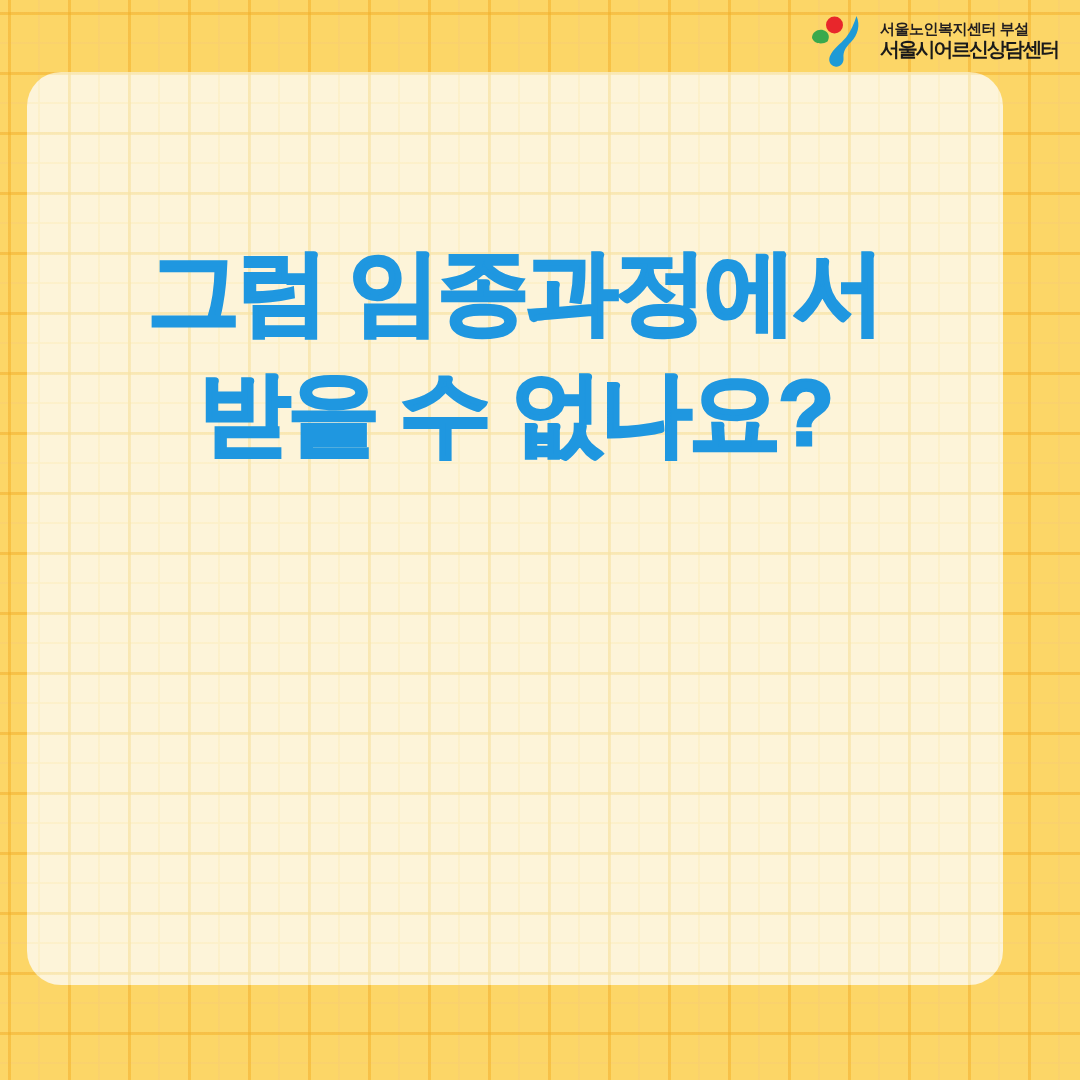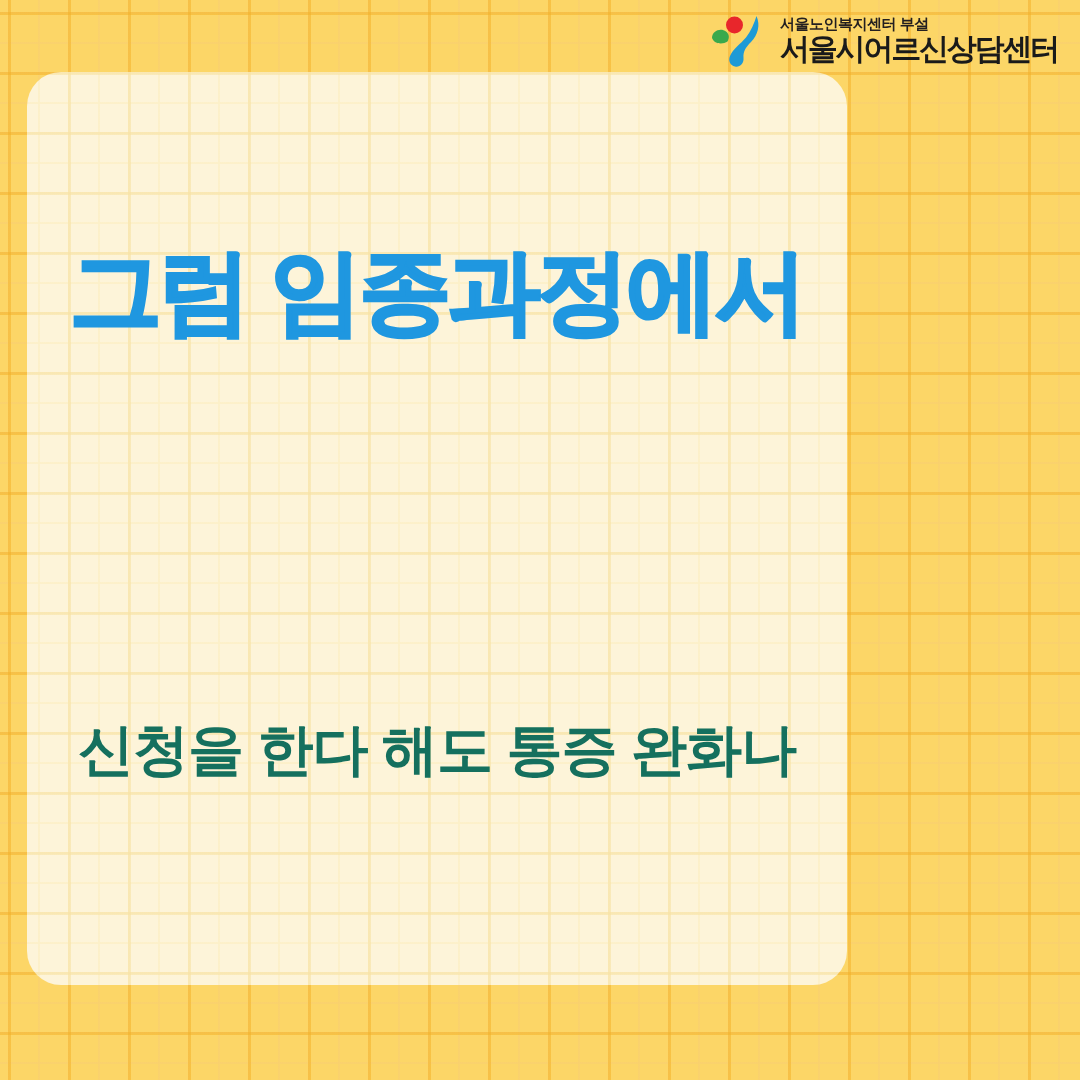--- a/index.html
+++ b/index.html
@@ -49,33 +49,33 @@
   }
   .logo-sub {
     font-size: 15px;
     font-weight: 700;
     color: #231f20;
     letter-spacing: -0.5px;
     margin-bottom: 3px;
     white-space: nowrap;
   }
   .logo-main {
-    font-size: 30px;
+    font-size: 20px;
     font-weight: 700;
     color: #1a1a1a;
     letter-spacing: -2.2px;
     white-space: nowrap;
   }
 
   
   .card {
     position: absolute;
     left: 27px;
     top: 72px;
-    width: 820px;
+    width: 976px;
     height: 913px;
     border-radius: 34px;
     background-color: #fdf4d9;
     background-image:
       linear-gradient(to right, rgba(247,226,164,0.60) 0px, rgba(247,226,164,0.60) 3px, transparent 3px),
       linear-gradient(to bottom, rgba(247,226,164,0.60) 0px, rgba(247,226,164,0.60) 3px, transparent 3px),
       linear-gradient(to right, rgba(252,240,200,0.85) 0px, rgba(252,240,200,0.85) 2px, transparent 2px),
       linear-gradient(to bottom, rgba(252,240,200,0.85) 0px, rgba(252,240,200,0.85) 2px, transparent 2px);
     background-size: 60px 60px, 60px 60px, 30px 30px, 30px 30px;
     background-position: -19px -60px, -19px -60px, -19px -60px, -19px -60px;
@@ -135,20 +135,20 @@
     <div class="logo-text">
       <div class="logo-sub">서울노인복지센터 부설</div>
       <div class="logo-main">서울시어르신상담센터</div>
     </div>
   </div>
 
   <div class="card">
 
     <div class="headline">
       <span class="hl-line">그럼 임종과정에서</span>
+      <span class="hl-line">받을 수 없나요?</span>
     </div>
 
     <div class="bodycopy">
-      <span class="bd-line">신청을 한다 해도 통증 완화나</span>
     </div>
 
   </div>
 </div>
 
 </body></html>

